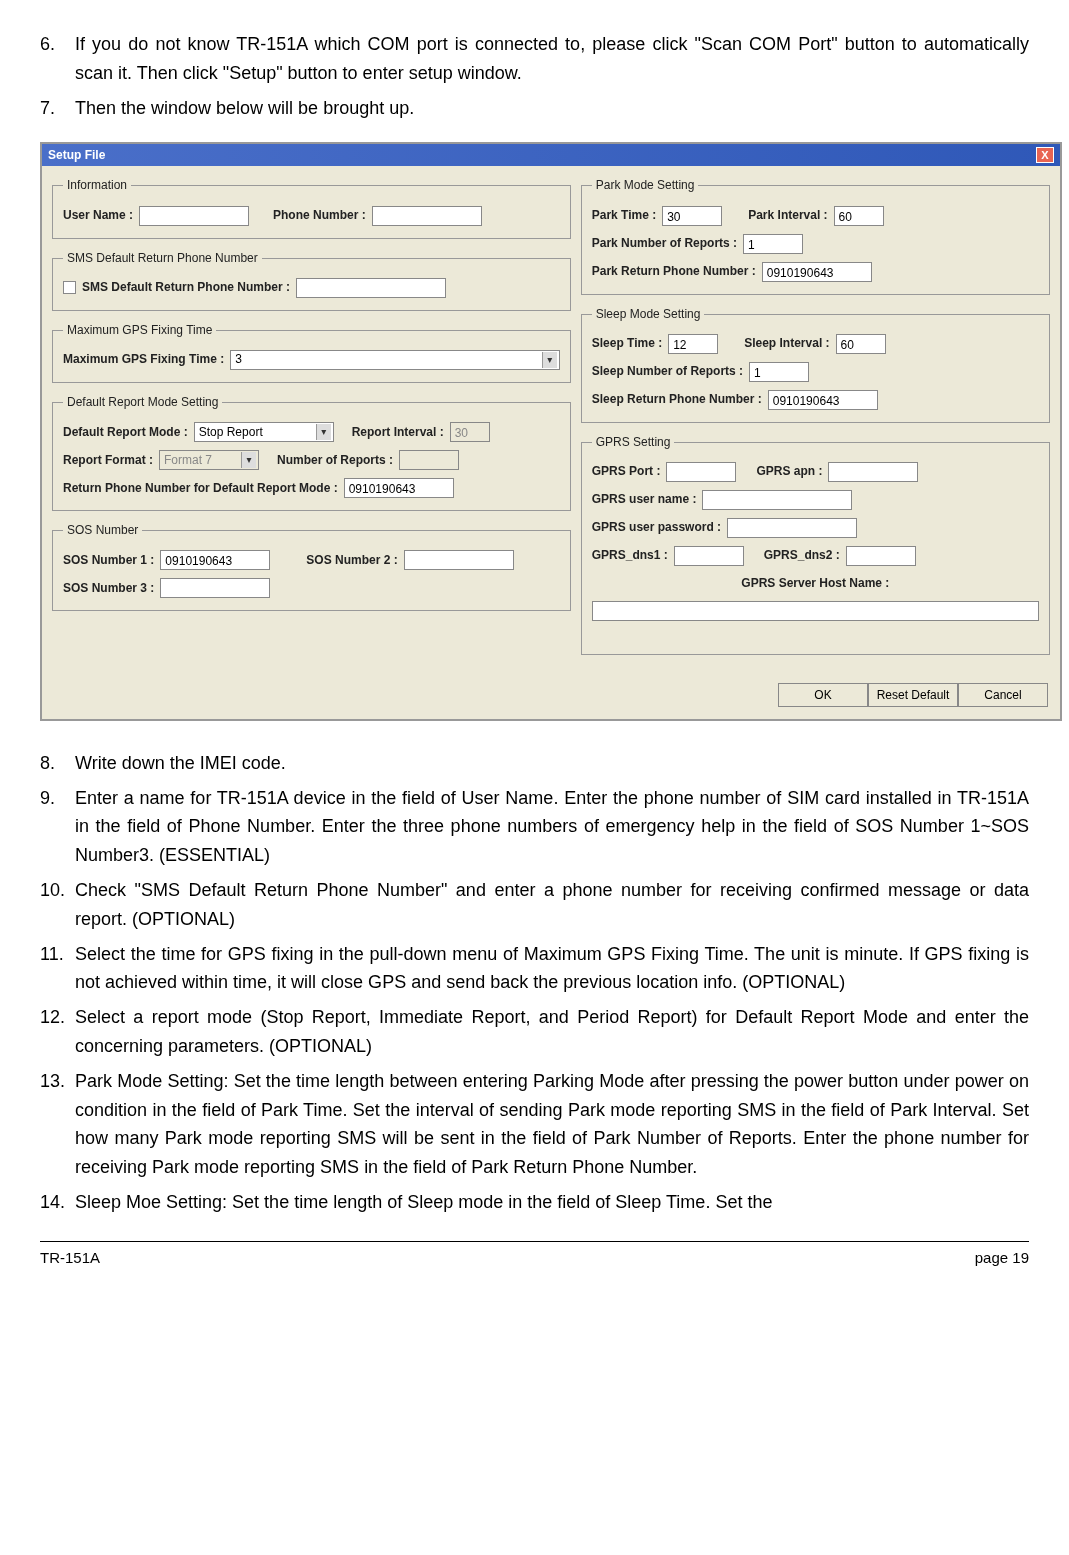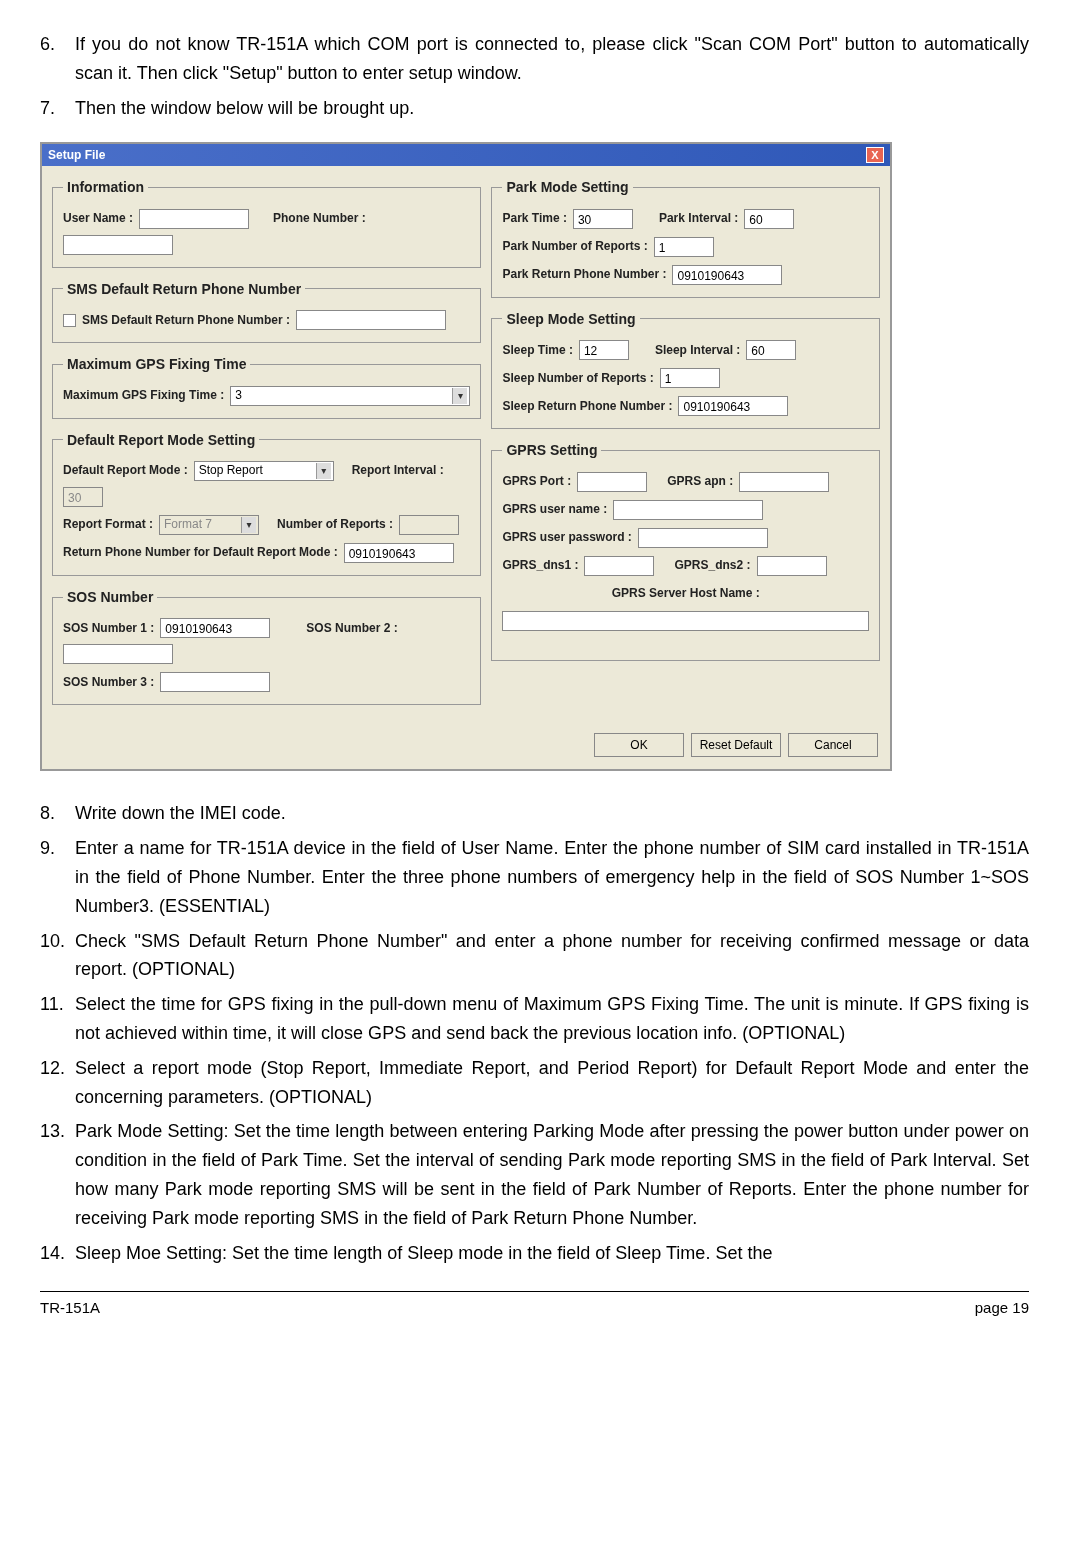--- a/index.html
+++ b/index.html
@@ -27,21 +27,21 @@
     min-width: 35px;
     flex-shrink: 0;
   }
   .item-text {
     flex: 1;
   }
   .bold { font-weight: normal; }
 
   
   .setup-window {
-    width: 852px;
+    width: 1022px;
     margin: 8px 0 28px 0;
     background: #ece9d8;
     border: 2px solid #999;
     font-family: Tahoma, Arial, sans-serif;
     font-size: 12px;
   }
   .titlebar {
     background: linear-gradient(to right, #4a6fc9, #2f58b8);
     color: #fff;
     padding: 3px 6px;
@@ -69,22 +69,22 @@
   }
   .col-left { flex: 1.05; }
   .col-right { flex: 0.95; }
   fieldset {
     border: 1px solid #999;
     margin: 0 0 10px 0;
     padding: 10px 10px 12px 10px;
     background: #ece9d8;
   }
   legend {
-    font-weight: bold;
-    font-size: 14px;
+    font-weight: normal;
+    font-size: 12px;
     padding: 0 4px;
     color: #222;
   }
   .row {
     display: flex;
     align-items: center;
     gap: 6px;
     margin-bottom: 8px;
     flex-wrap: wrap;
   }
@@ -125,21 +125,21 @@
   .chk {
     width: 13px;
     height: 13px;
     border: 1px solid #888;
     background: #fff;
     display: inline-block;
   }
   .button-row {
     display: flex;
     justify-content: flex-end;
-    gap: 7px;
+    gap: 0;
     padding: 8px 12px 12px 12px;
   }
   .btn {
     min-width: 90px;
     height: 24px;
     background: #ece9d8;
     border: 1px solid #888;
     font-size: 12px;
     text-align: center;
     line-height: 22px;

